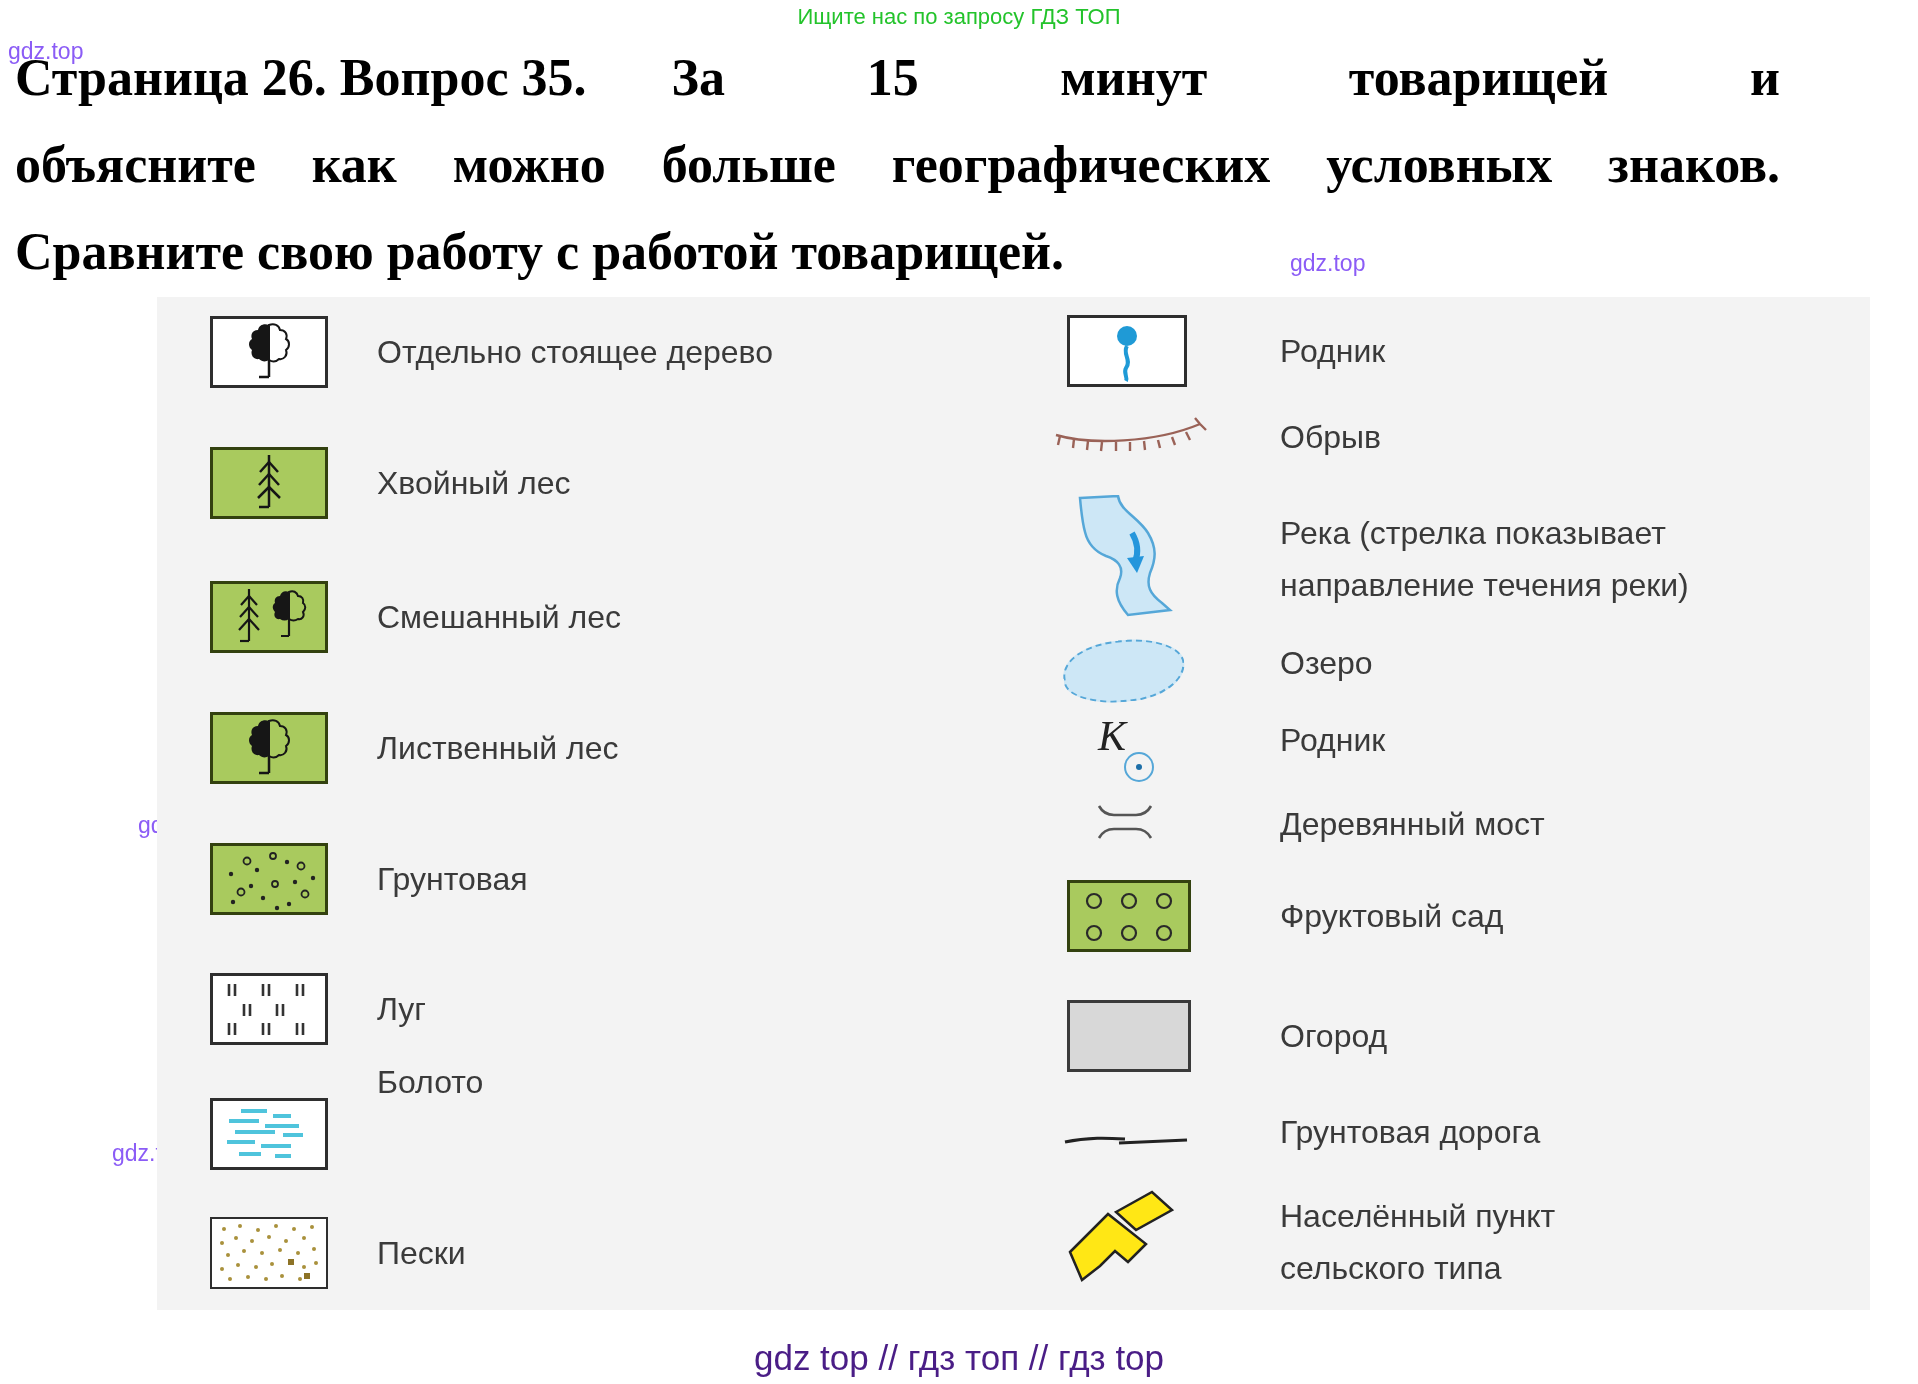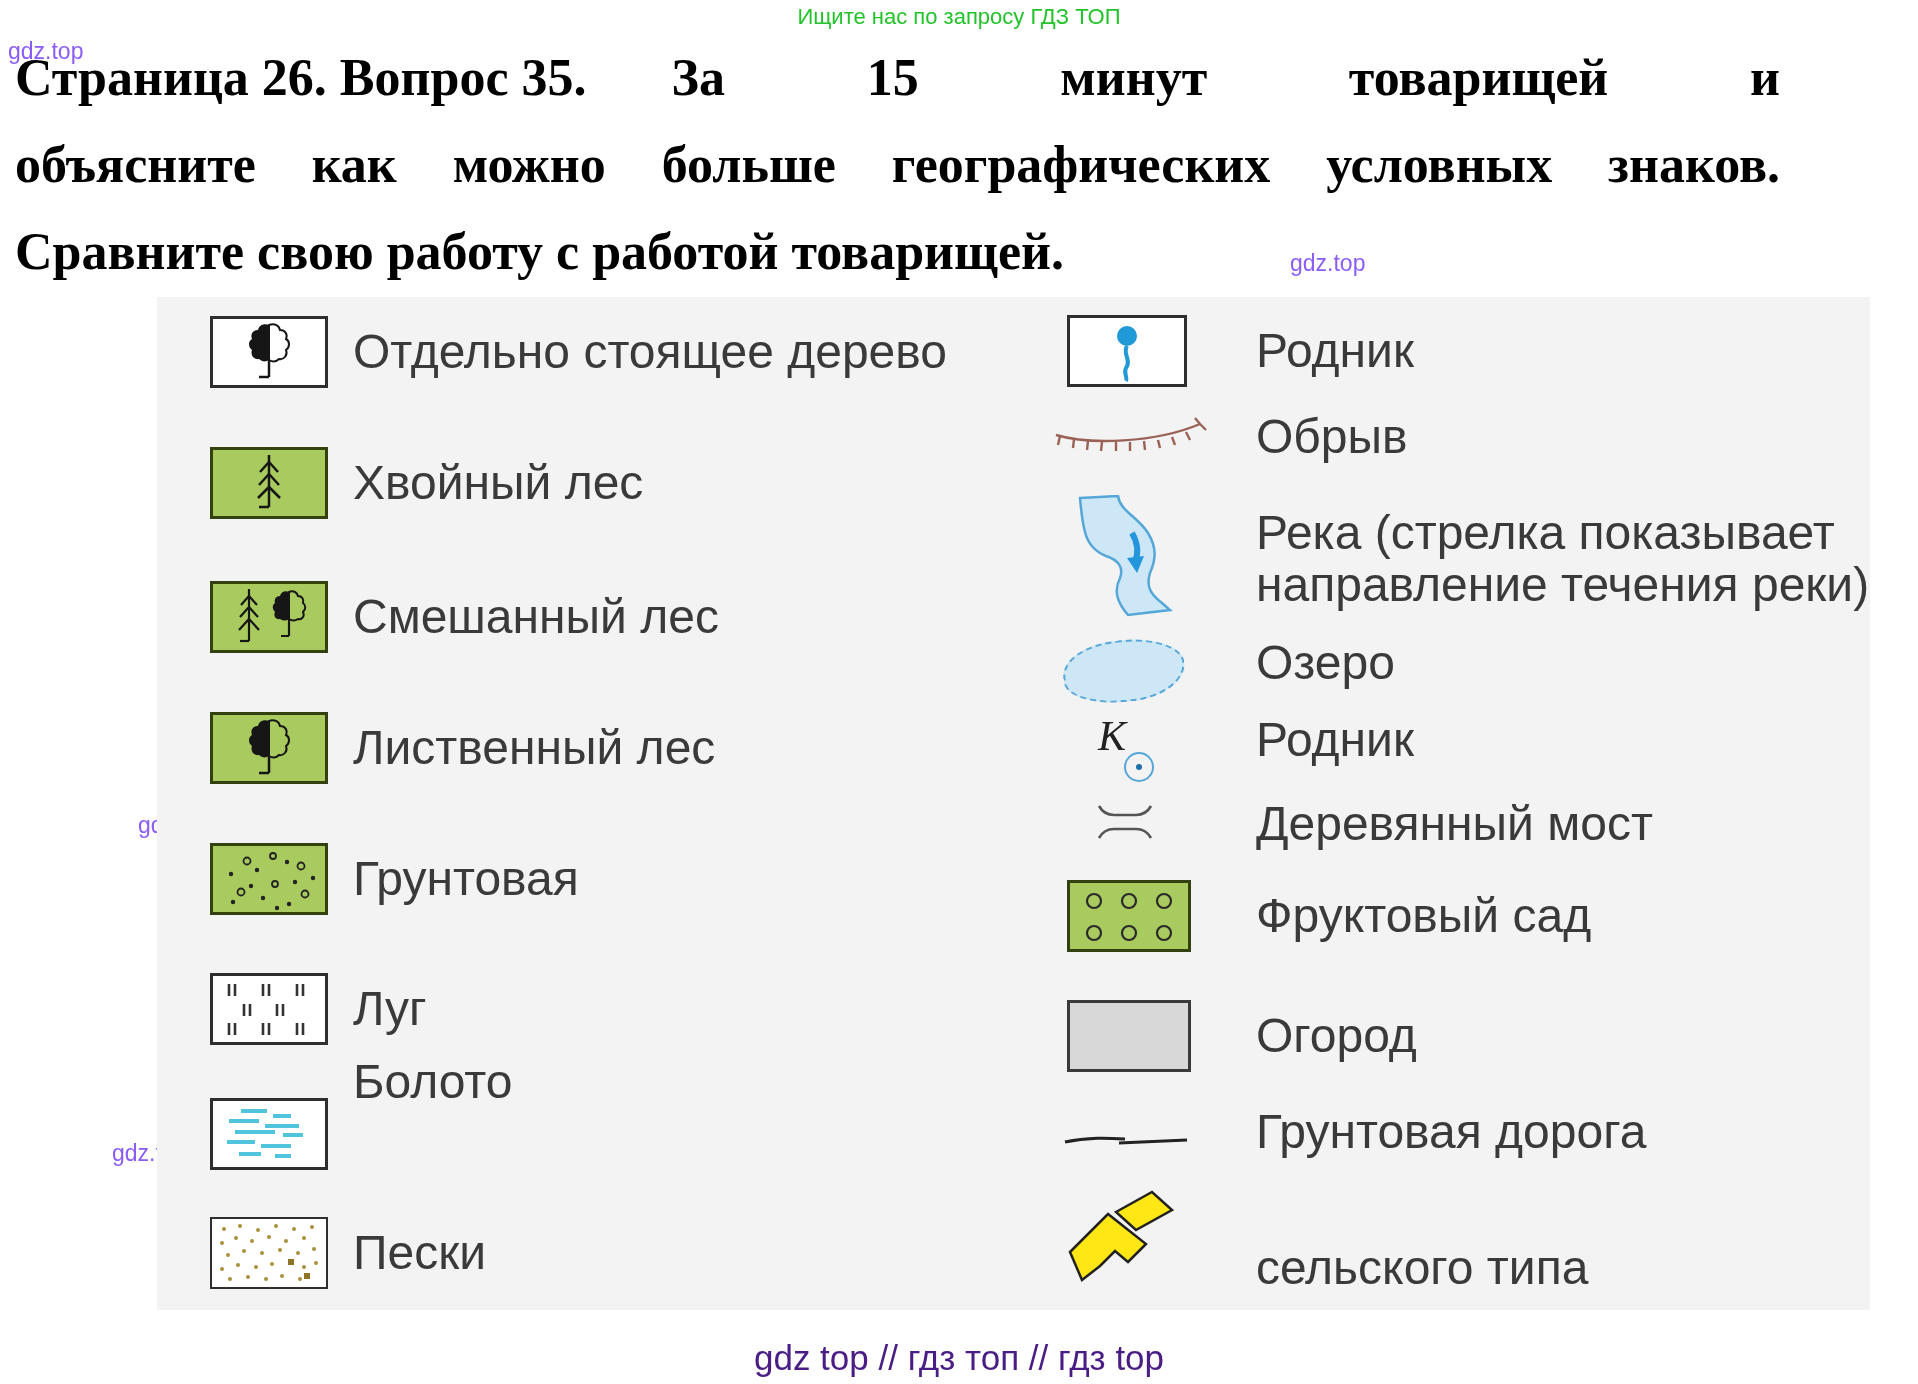--- a/index.html
+++ b/index.html
@@ -23,21 +23,21 @@
   .h3{top:220px;}
 
   
   .panel{position:absolute;left:157px;top:297px;width:1713px;height:1013px;background:#f3f3f3;}
 
   .box{position:absolute;box-sizing:border-box;}
   .b-white{background:#fff;border:3px solid #2e2e2e;}
   .b-green{background:#a9ca5e;border:3px solid #33410f;}
   .b-gray{background:#d8d8d8;border:3px solid #3a3a3a;}
 
-  .lbl{position:absolute;font-size:48px;color:#3a3a3a;line-height:52px;white-space:nowrap;}
+  .lbl{position:absolute;font-size:32px;color:#3a3a3a;line-height:52px;white-space:nowrap;margin-left:24px;}
 
   .lake{position:absolute;left:1063px;top:640px;width:118px;height:58px;
         background:#cde7f6;border:2px dashed #55a7d8;
         border-radius:55% 60% 55% 60% / 60% 55% 65% 50%;transform:rotate(-6deg);}
 
   .well-letter{position:absolute;left:1098px;top:712px;font-family:"Liberation Serif",serif;
         font-style:italic;font-size:42px;color:#222;}
   .well-circle{position:absolute;left:1124px;top:752px;width:26px;height:26px;
         border:2px solid #55a7d8;border-radius:50%;}
   .well-circle .dot{position:absolute;left:10px;top:10px;width:6px;height:6px;
@@ -303,17 +303,18 @@
       <path d="M2,14 C25,9 45,10 62,11"></path>
       <path d="M56,15 L124,12"></path>
     </g>
   </svg>
   <div class="lbl" style="left:1256px;top:1106px;">Грунтовая дорога</div>
 
   <svg style="position:absolute;left:1060px;top:1190px;" width="150" height="105" viewBox="0 0 150 105">
     <polygon points="10,62 48,24 86,54 68,72 55,61 40,76 22,90" fill="#ffe715" stroke="#222" stroke-width="2.5"></polygon>
     <polygon points="56,22 92,2 112,20 76,40" fill="#ffe715" stroke="#222" stroke-width="2.5"></polygon>
   </svg>
+  <div class="lbl" style="left:1256px;top:1190px;">Населённый пункт</div>
   <div class="lbl" style="left:1256px;top:1242px;">сельского типа</div>
 
   <div class="footer">gdz top  //  гдз топ  //  гдз top</div>
 
 </div>
 
 </body></html>

